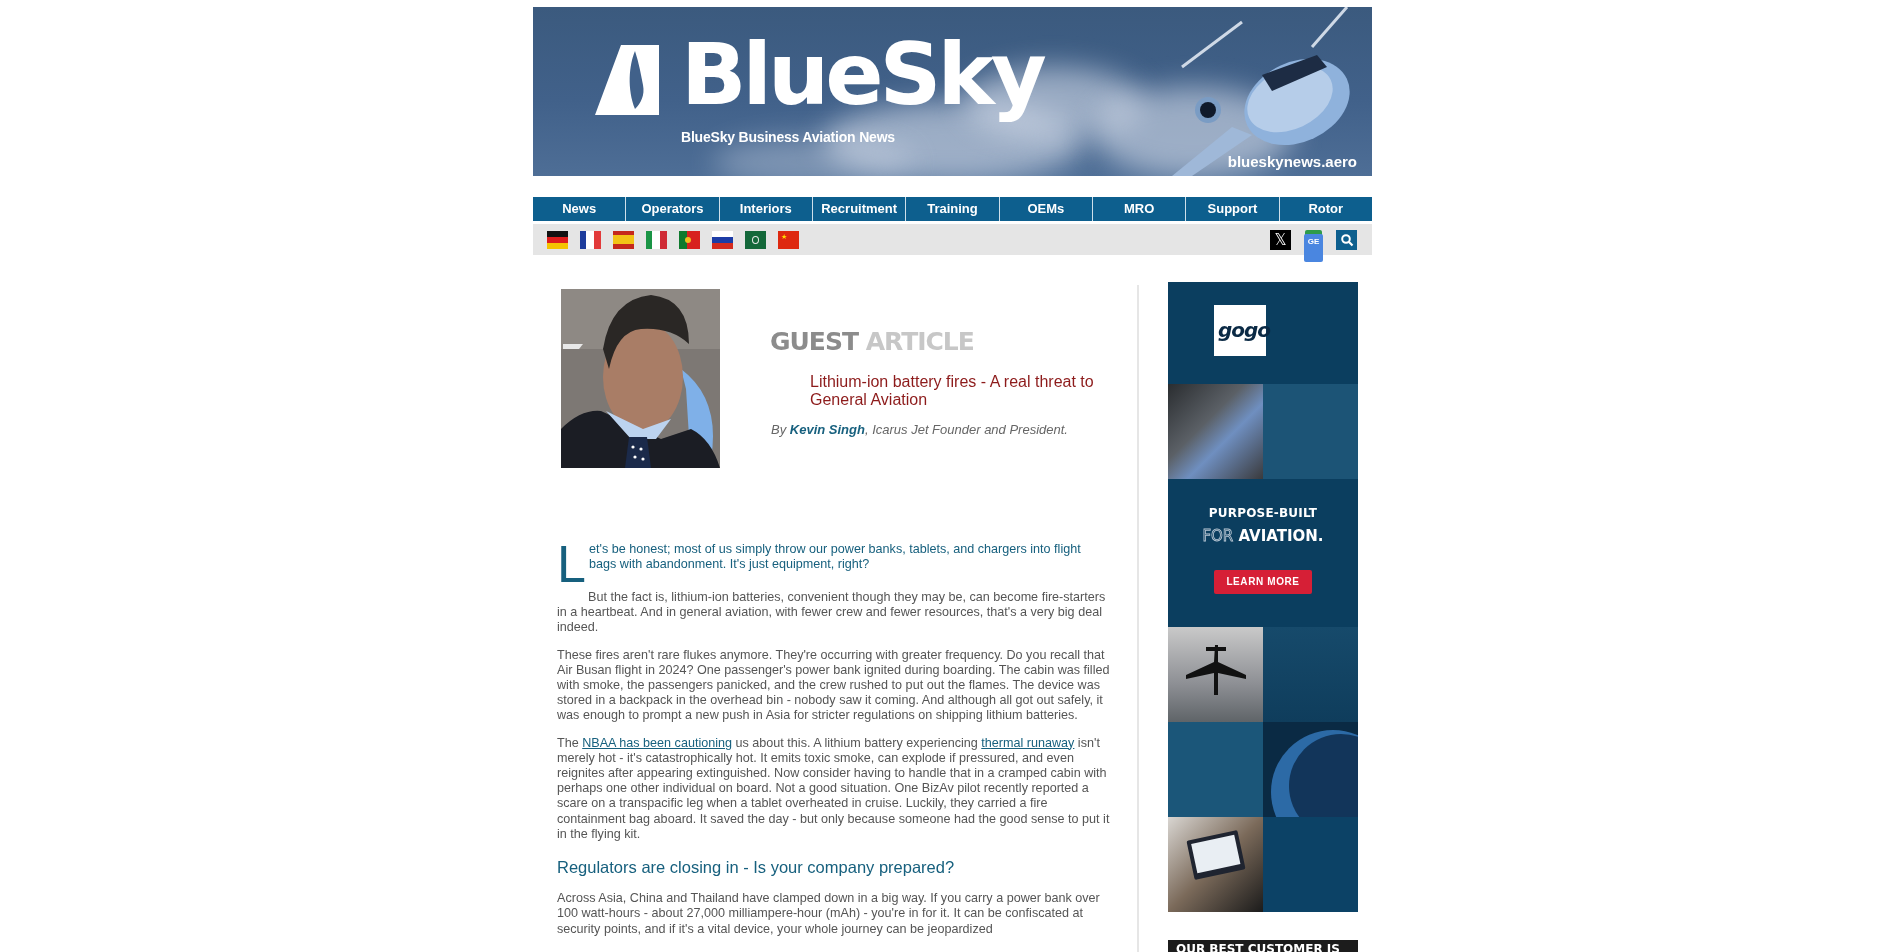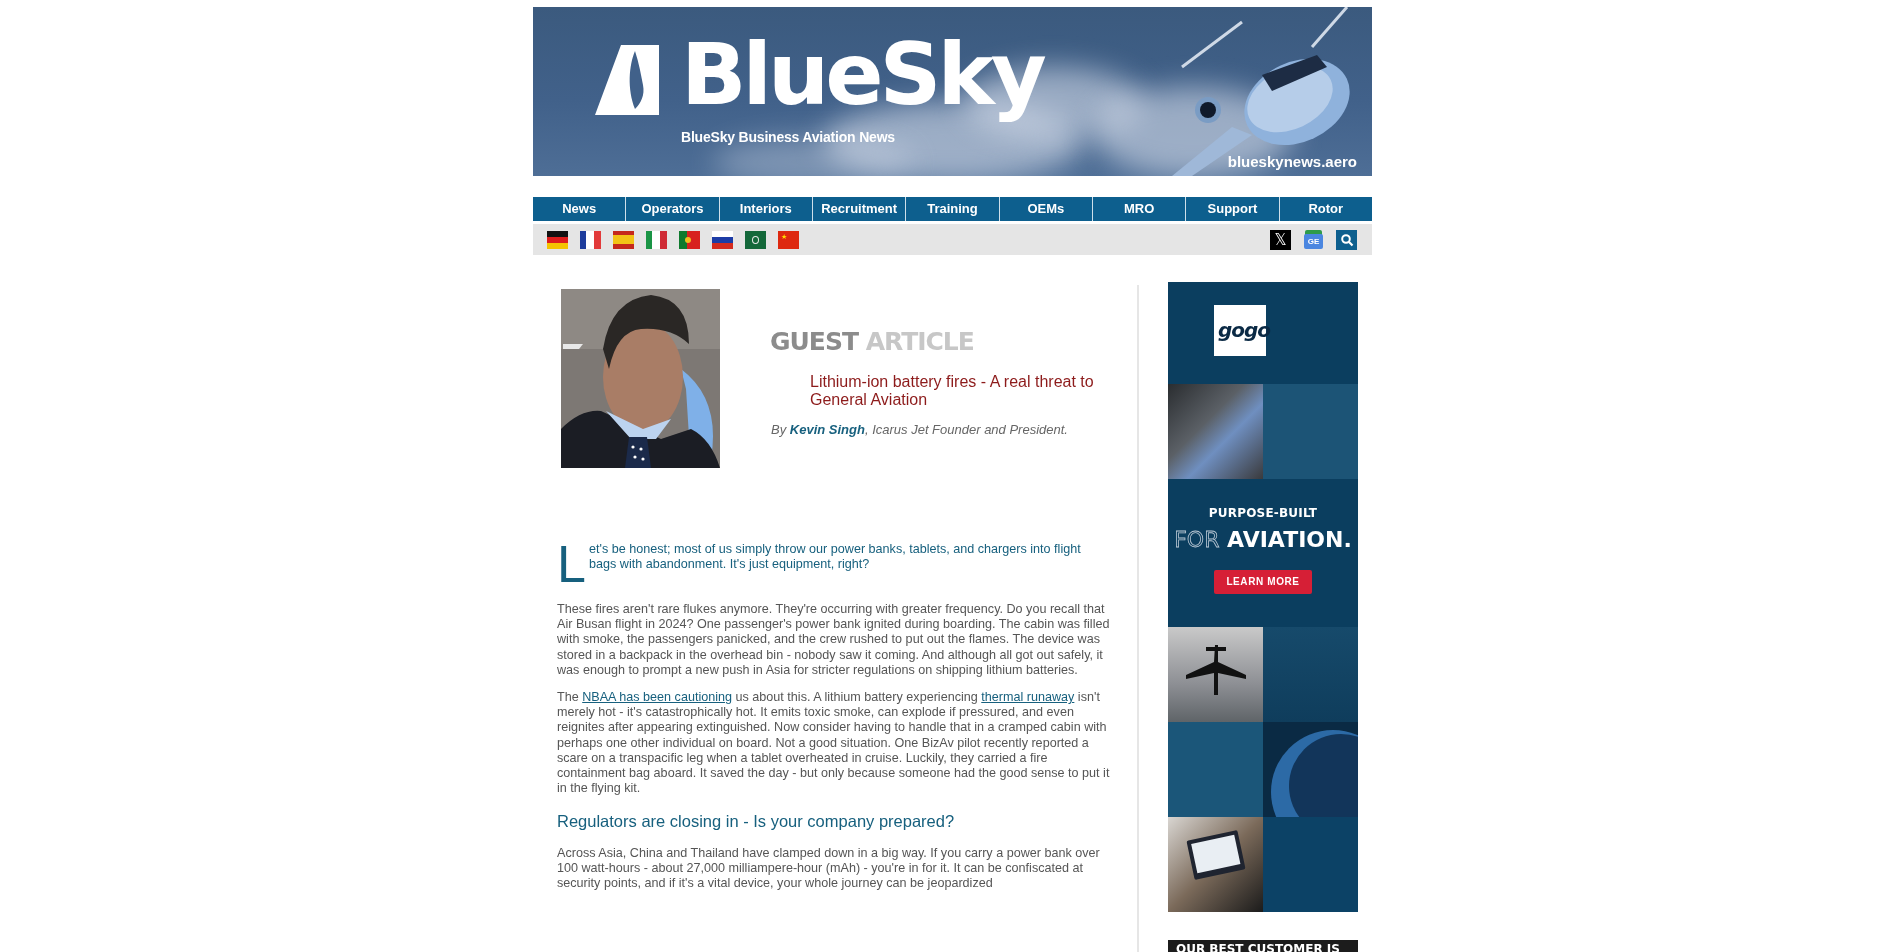--- a/index.html
+++ b/index.html
@@ -83,21 +83,21 @@
   
   .ad { position: absolute; left: 1168px; top: 282px; width: 190px; height: 630px; background: #0b3e5f; overflow: hidden; cursor: pointer; }
   .gogo-box {
     position: absolute; left: 46px; top: 23px; width: 52px; height: 51px; background: #ffffff;
   }
   .gogo-text {
     position: absolute; left: 50px; top: 36px; font-family: "DejaVu Sans", sans-serif; font-weight: bold; font-style: italic; font-size: 20px; color: #0b2a45; letter-spacing: -1px;
   }
   .tile { position: absolute; width: 95px; height: 95px; }
   .ad-head1 { position: absolute; left: 0; width: 190px; top: 224px; text-align: center; color: #ffffff; font-family: "DejaVu Sans", sans-serif; font-weight: bold; font-size: 12px; letter-spacing: 0.2px; }
-  .ad-head2 { position: absolute; left: 0; width: 190px; top: 245px; text-align: center; color: #ffffff; font-family: "DejaVu Sans", sans-serif; font-weight: bold; font-size: 22px; }
+  .ad-head2 { position: absolute; left: 0; width: 190px; top: 245px; text-align: center; color: #ffffff; font-family: "DejaVu Sans", sans-serif; font-weight: bold; font-size: 15px; }
   .ad-head2 .outline { color: transparent; -webkit-text-stroke: 0.8px #b9c7d4; font-weight: normal; }
   .learn {
     position: absolute; left: 46px; top: 288px; width: 98px; height: 24px; background: #d61f36; border-radius: 2px;
     color: #ffffff; font-size: 10px; font-weight: bold; text-align: center; line-height: 24px; letter-spacing: 0.6px;
   }
   .ad2 {
     position: absolute; left: 1168px; top: 940px; width: 190px; height: 20px; background: #1c1c1c; overflow: hidden;
     color: #ffffff; font-family: "DejaVu Sans", sans-serif; font-weight: bold; font-size: 12px; padding-left: 8px; line-height: 18px; cursor: pointer;
   }
 </style>
@@ -158,21 +158,21 @@
       <span style="position:absolute;left:7px;top:5px;width:7px;height:8px;border-radius:50%;border:1px solid #e8e8e8;"></span>
     </span>
     <span class="flag" style="background:#de2910;">
       <span style="position:absolute;left:3px;top:2px;color:#ffde00;font-size:7px;line-height:7px;">★</span>
     </span>
   </div>
   <div class="tools">
     <span class="tool" style="background:#000;color:#fff;font-size:15px;font-family:'DejaVu Sans',sans-serif;">𝕏</span>
     <span class="tool" style="position:relative;">
       <span style="position:absolute;left:2px;top:0;width:17px;height:6px;background:#2e9b4a;border-radius:2px 2px 0 0;"></span>
-      <span style="position:absolute;left:1px;top:4px;width:19px;height:15px;background:#4a86e0;border-radius:2px;color:#fff;font-size:8px;font-weight:bold;text-align:center;line-height:15px;">GE</span>
+      <span style="position:absolute;left:1px;top:4px;width:19px;height:28px;background:#4a86e0;border-radius:2px;color:#fff;font-size:8px;font-weight:bold;text-align:center;line-height:15px;">GE</span>
     </span>
     <span class="tool" style="background:#0d5f8e;">
       <svg width="14" height="14" viewBox="0 0 14 14">
           <circle cx="6" cy="6" r="3.8" stroke="#fff" stroke-width="2" fill="none"></circle>
           <line x1="8.8" y1="8.8" x2="12.5" y2="12.5" stroke="#fff" stroke-width="2.2"></line>
         </svg>
     </span>
   </div>
 </div>
 
@@ -203,20 +203,21 @@
 <div class="title">Lithium-ion battery fires - A real threat to General Aviation</div>
 <div class="byline">
   <span>By </span><span class="author">Kevin Singh</span><span>, Icarus Jet Founder and President.</span>
 </div>
 
 <div class="article">
   <div class="lead">
     <span class="dropcap">L</span>
     <span>et's be honest; most of us simply throw our power banks, tablets, and chargers into flight bags with abandonment. It's just equipment, right?</span>
   </div>
+  <div class="p first">But the fact is, lithium-ion batteries, convenient though they may be, can become fire-starters in a heartbeat. And in general aviation, with fewer crew and fewer resources, that's a very big deal indeed.</div>
   <div class="p">These fires aren't rare flukes anymore. They're occurring with greater frequency. Do you recall that Air Busan flight in 2024? One passenger's power bank ignited during boarding. The cabin was filled with smoke, the passengers panicked, and the crew rushed to put out the flames. The device was stored in a backpack in the overhead bin - nobody saw it coming. And although all got out safely, it was enough to prompt a new push in Asia for stricter regulations on shipping lithium batteries.</div>
   <div class="p">
     <span>The </span><a>NBAA has been cautioning</a><span> us about this. A lithium battery experiencing </span><a>thermal runaway</a><span> isn't merely hot - it's catastrophically hot. It emits toxic smoke, can explode if pressured, and even reignites after appearing extinguished. Now consider having to handle that in a cramped cabin with perhaps one other individual on board. Not a good situation. One BizAv pilot recently reported a scare on a transpacific leg when a tablet overheated in cruise. Luckily, they carried a fire containment bag aboard. It saved the day - but only because someone had the good sense to put it in the flying kit.</span>
   </div>
   <div class="subhead">Regulators are closing in - Is your company prepared?</div>
   <div class="p" style="margin-top:0;">Across Asia, China and Thailand have clamped down in a big way. If you carry a power bank over 100 watt-hours - about 27,000 milliampere-hour (mAh) - you're in for it. It can be confiscated at security points, and if it's a vital device, your whole journey can be jeopardized</div>
 </div>
 
 <div class="ad">
   <div class="gogo-box"></div>

